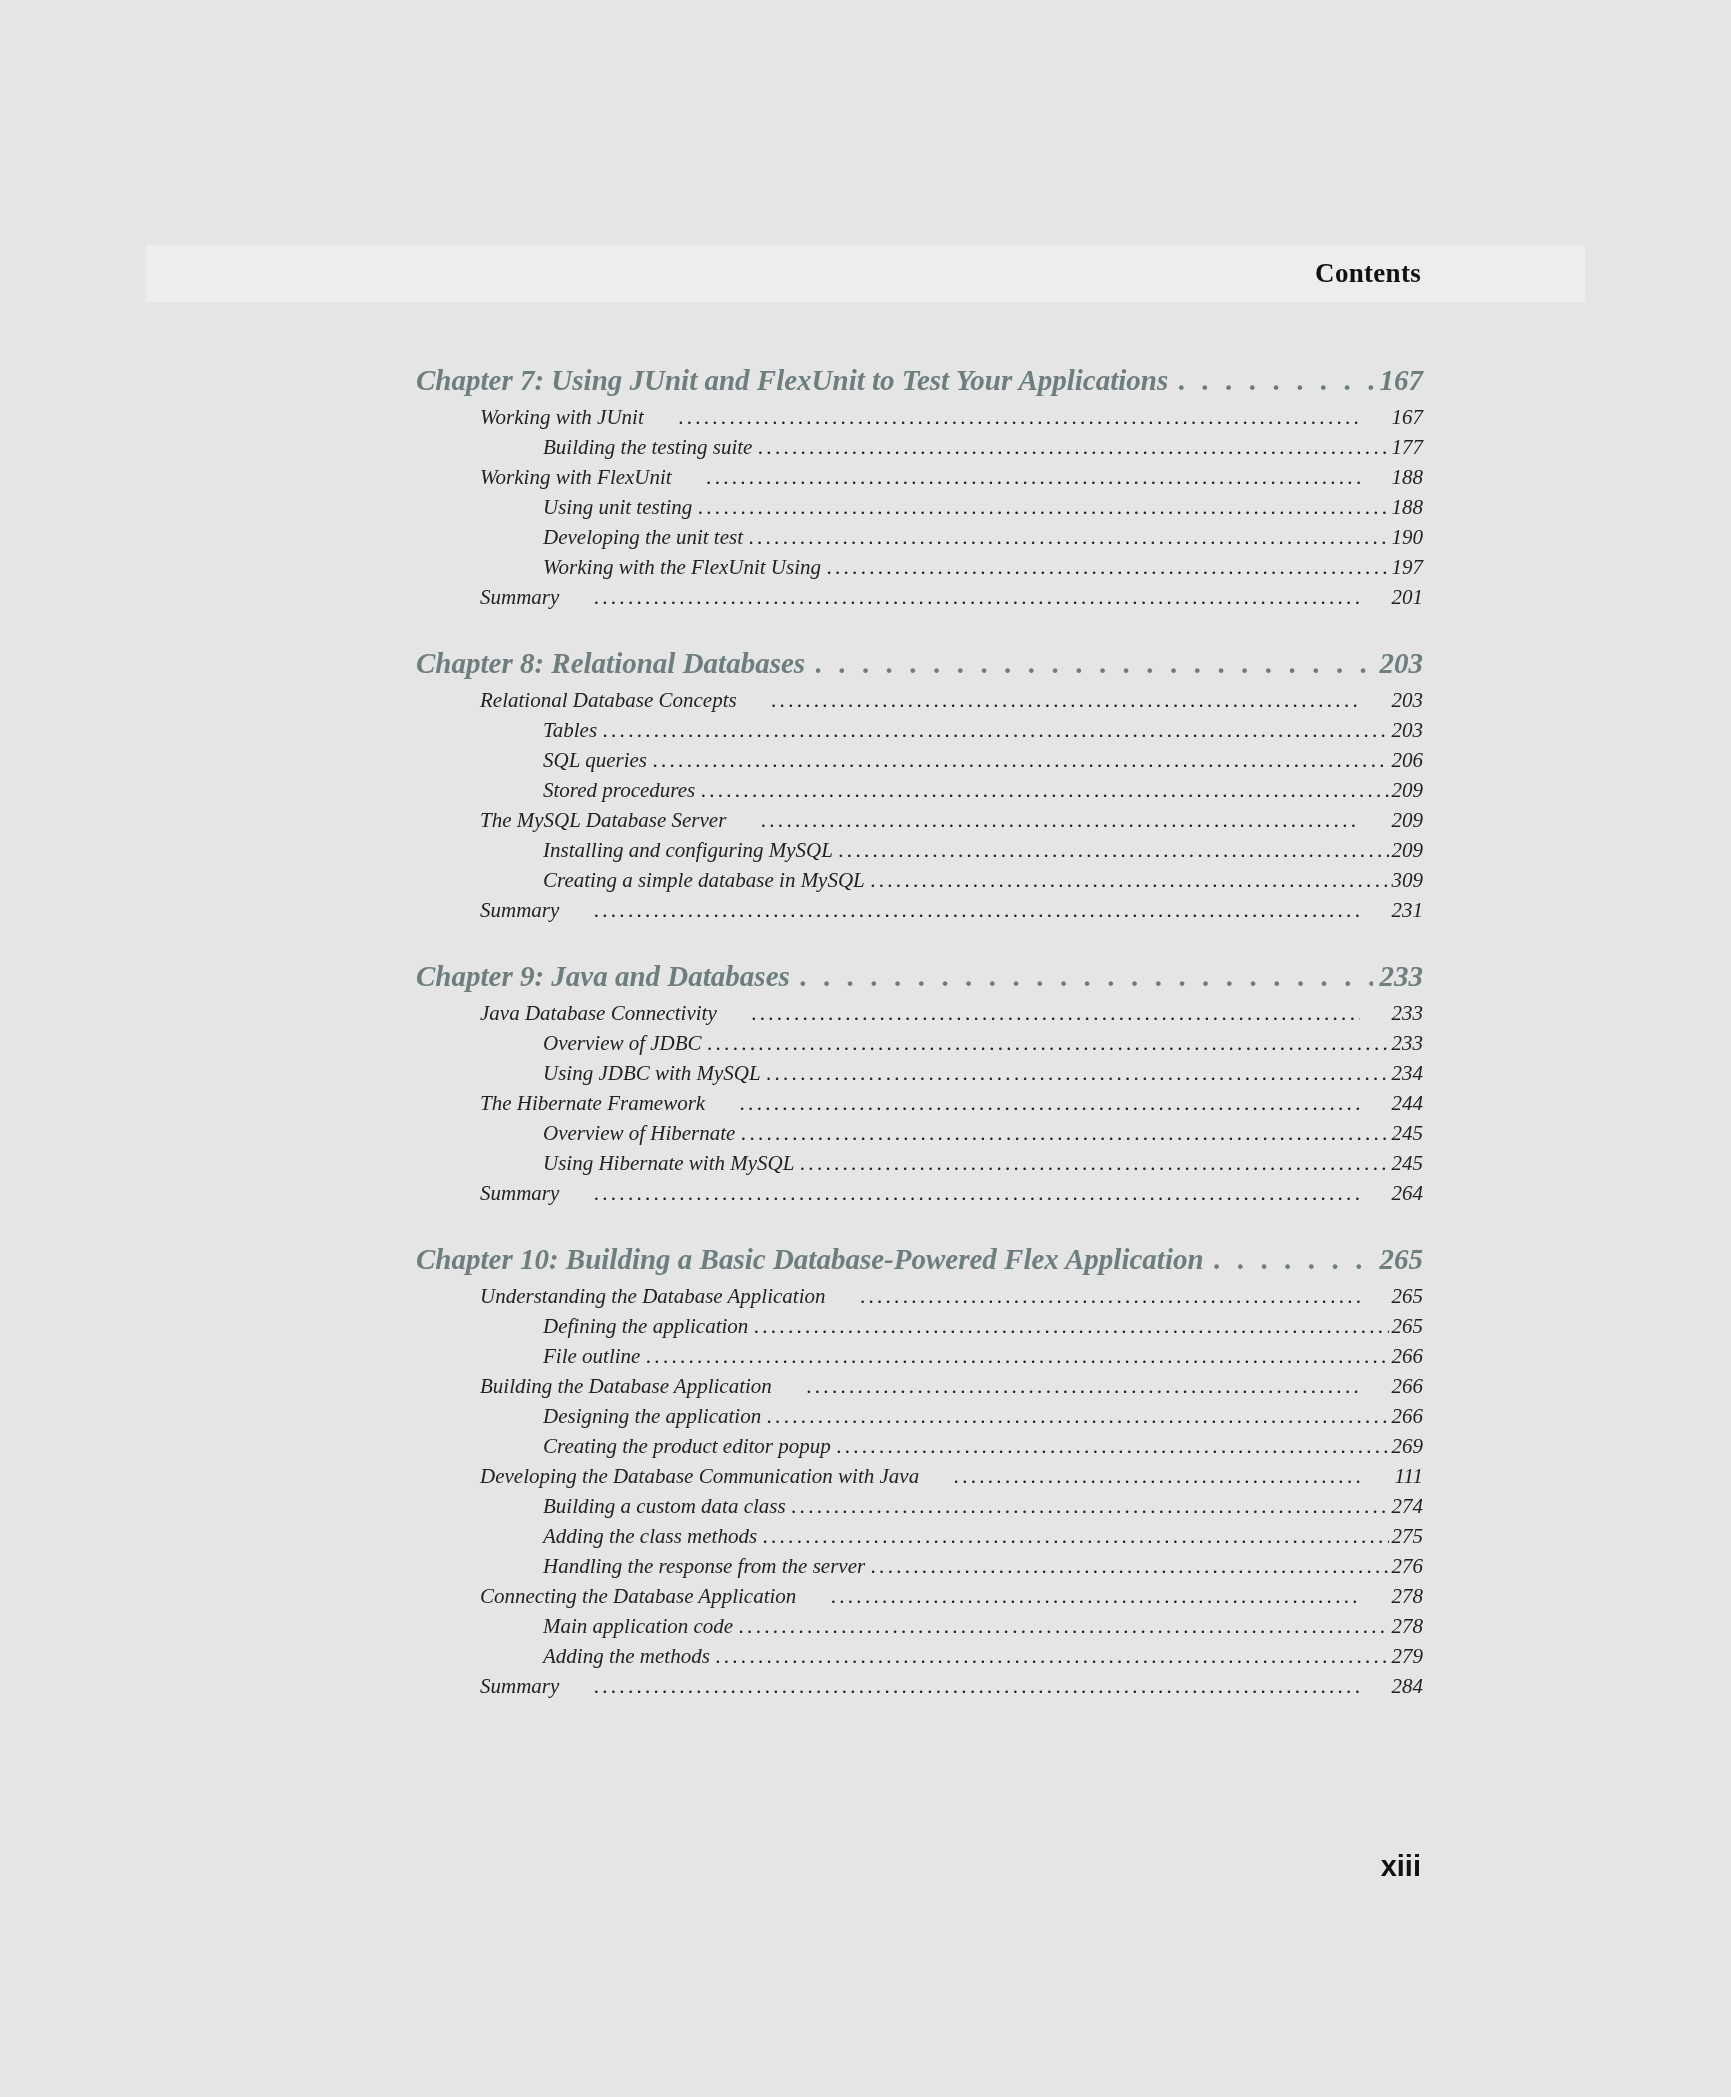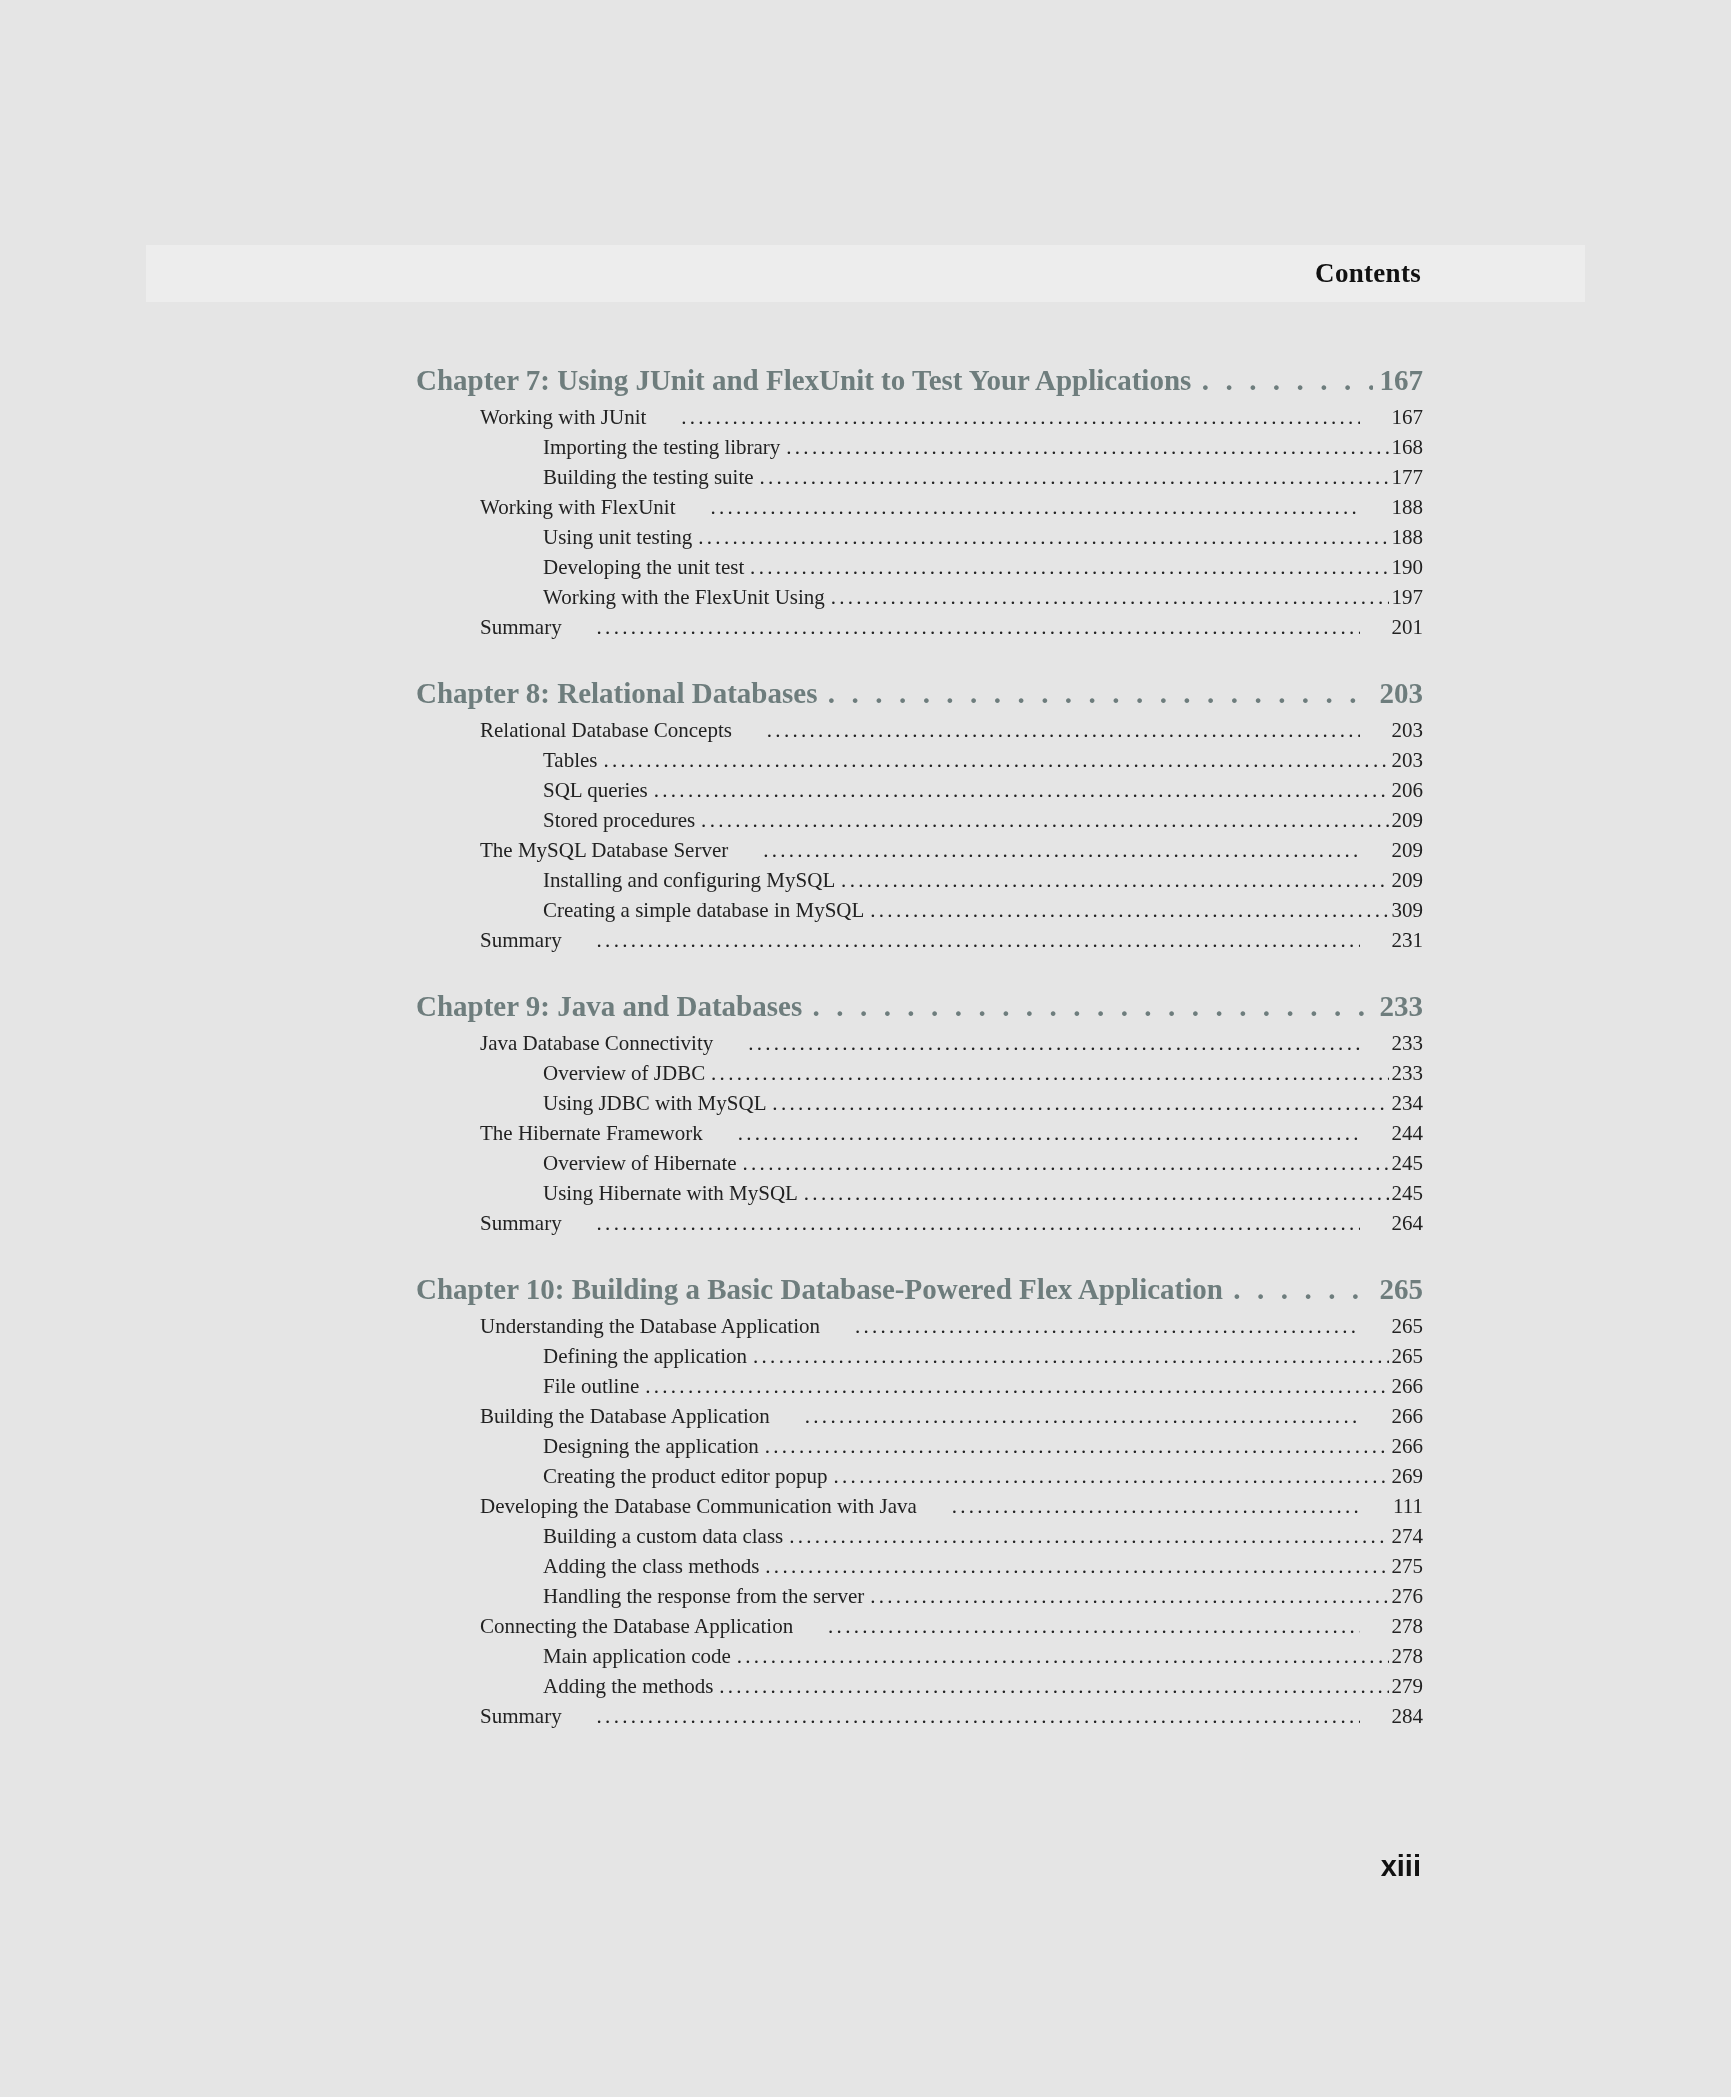--- a/index.html
+++ b/index.html
@@ -42,20 +42,21 @@
     color: #111111;
     letter-spacing: 0.3px;
   }
 
   
   .toc {
     position: absolute;
     left: 416px;
     top: 359px;
     width: 1007px;
+    font-style: italic;
   }
 
   .chapter-row {
     display: flex;
     align-items: baseline;
     white-space: nowrap;
     color: var(--heading-color, #6e7d7d);
     font-weight: bold;
     font-size: 29px;
     line-height: 43px;
@@ -125,25 +126,20 @@
       <span class="c-dots" aria-hidden="true"></span>
       <span class="c-page">167</span>
     </div>
     <div class="entries">
   <div class="entry-row level-1">
     <span class="e-title">Working with JUnit</span>
     <span class="e-dots" aria-hidden="true"></span>
     <span class="e-page">167</span>
   </div>
 
-  <div class="entry-row level-2">
-    <span class="e-title">Importing the testing library</span>
-    <span class="e-dots" aria-hidden="true"></span>
-    <span class="e-page">168</span>
-  </div>
 
   <div class="entry-row level-2">
     <span class="e-title">Building the testing suite</span>
     <span class="e-dots" aria-hidden="true"></span>
     <span class="e-page">177</span>
   </div>
 
   <div class="entry-row level-1">
     <span class="e-title">Working with FlexUnit</span>
     <span class="e-dots" aria-hidden="true"></span>

